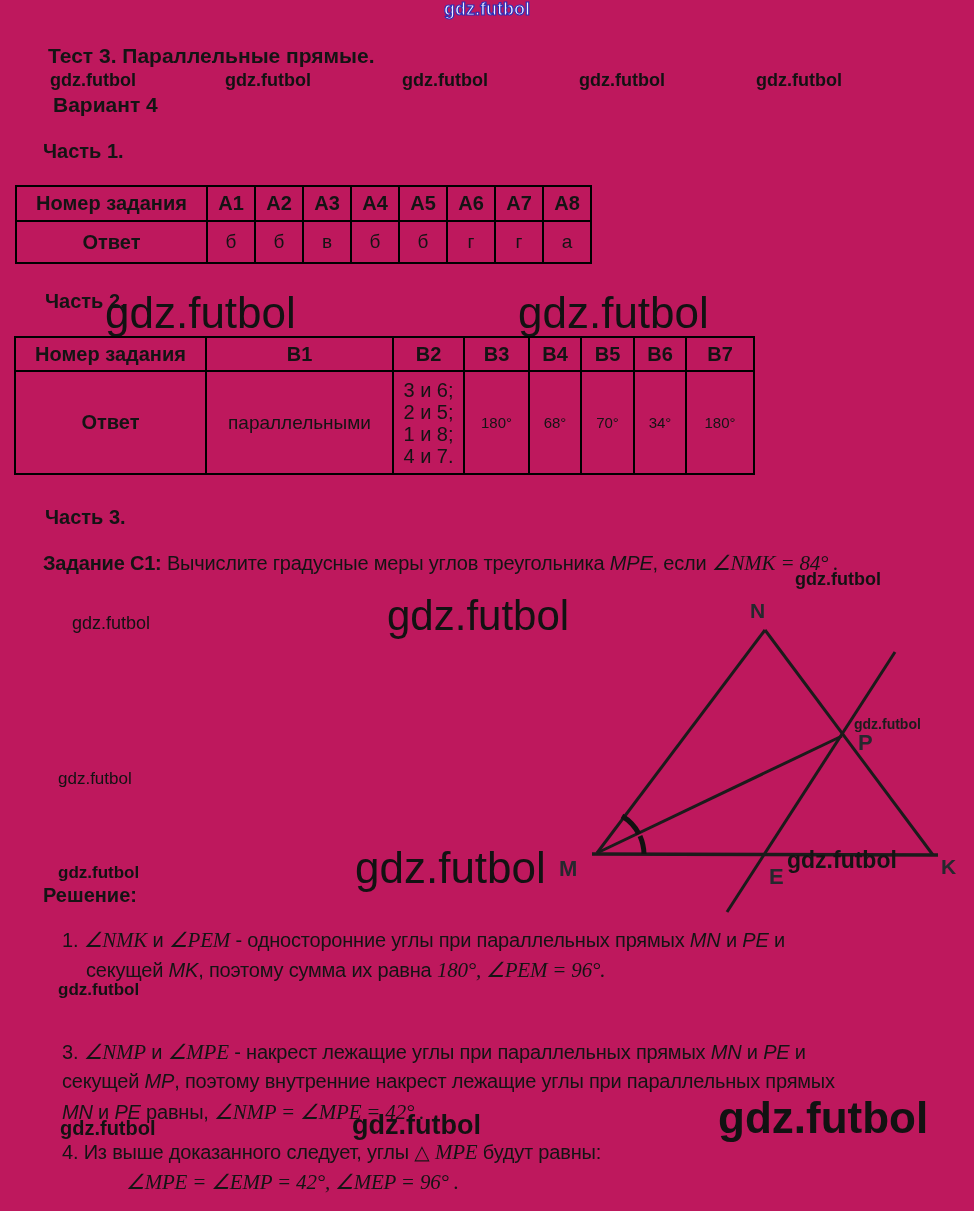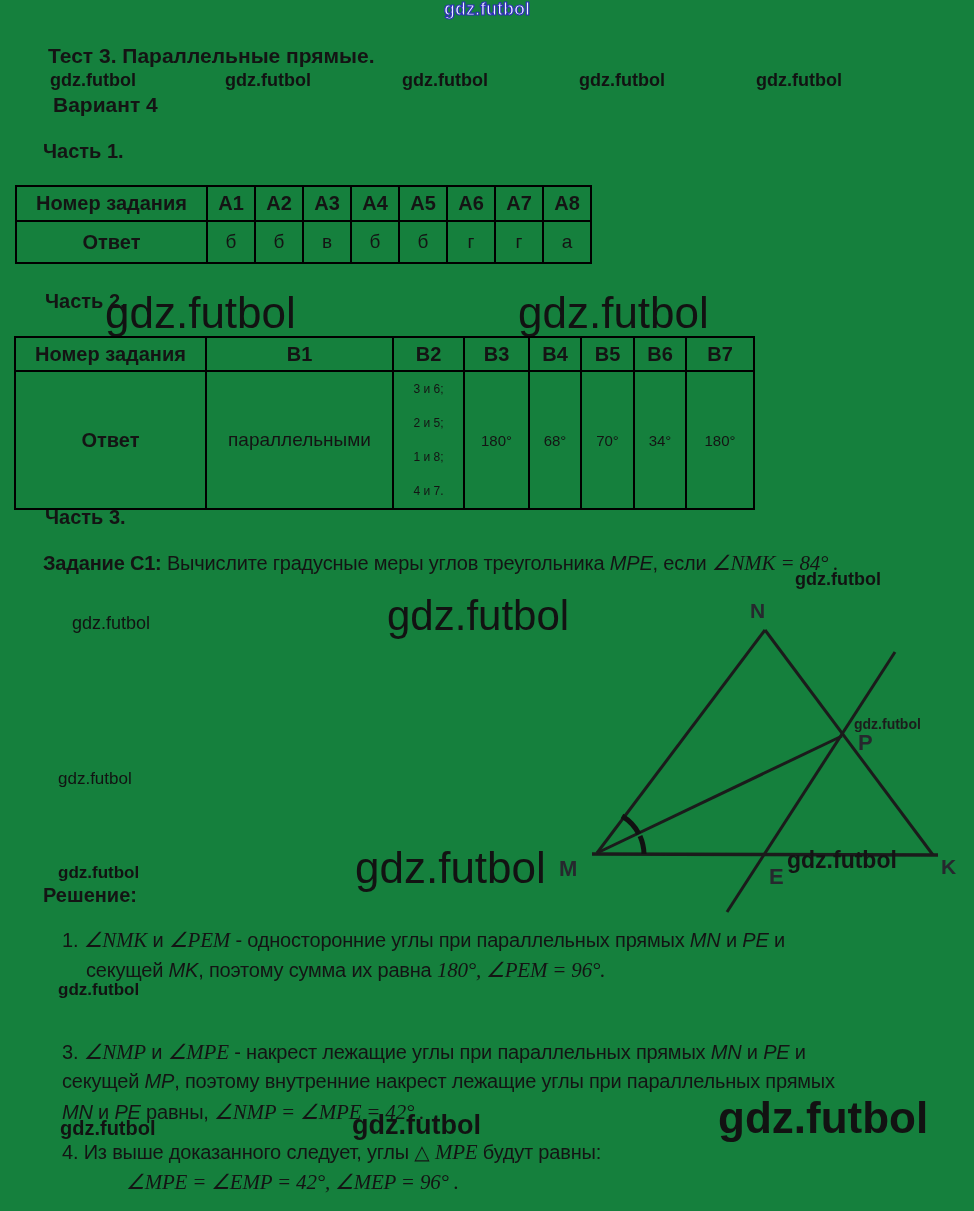--- a/index.html
+++ b/index.html
@@ -1,30 +1,30 @@
 <!DOCTYPE html>
 <html><head>
 <meta charset="utf-8">
 <style>
   html,body{margin:0;padding:0;background:#ffffff;}
-  .page{position:relative;width:974px;height:1211px;background:#15803d;overflow:hidden;
+  .page{position:relative;width:974px;height:1211px;background:#be185d;overflow:hidden;
         font-family:"Liberation Sans",sans-serif;color:#141414;}
   .abs{position:absolute;white-space:nowrap;}
   .wm{position:absolute;white-space:nowrap;color:#121212;font-family:"Liberation Sans",sans-serif;line-height:1;}
   .wm-blue{left:0;top:3;width:974px;text-align:center;font-size:18px;font-weight:700;
            color:#eef0ff;-webkit-text-stroke:1.2px #2d2db8;}
   .heading{font-weight:bold;font-size:20px;}
   .title{font-weight:bold;font-size:21px;}
   table.anstab{position:absolute;border-collapse:collapse;table-layout:fixed;}
   table.anstab td{border:2px solid #000;text-align:center;vertical-align:middle;
                   font-family:"Liberation Sans",sans-serif;color:#141414;padding:0;}
   td.hd{font-weight:bold;font-size:20px;}
   td.ans{font-size:19px;}
   td.serifval{font-family:"Liberation Serif",serif;font-size:15px;}
-  td.multiline{font-size:12px;line-height:34px;white-space:pre-line;text-align:left;padding-left:6px;}
+  td.multiline{font-size:20px;line-height:22px;white-space:pre-line;text-align:left;padding-left:6px;}
   .sol-line{position:absolute;font-size:20px;white-space:nowrap;letter-spacing:-0.2px;}
   .seg-ms{font-family:"Liberation Serif",serif;font-style:italic;font-size:21px;}
   .seg-si{font-style:italic;}
   .task-label{font-weight:bold;}
   svg text{font-family:"Liberation Sans",sans-serif;}
 </style>
 </head>
 <body>
 
 <div class="page">

